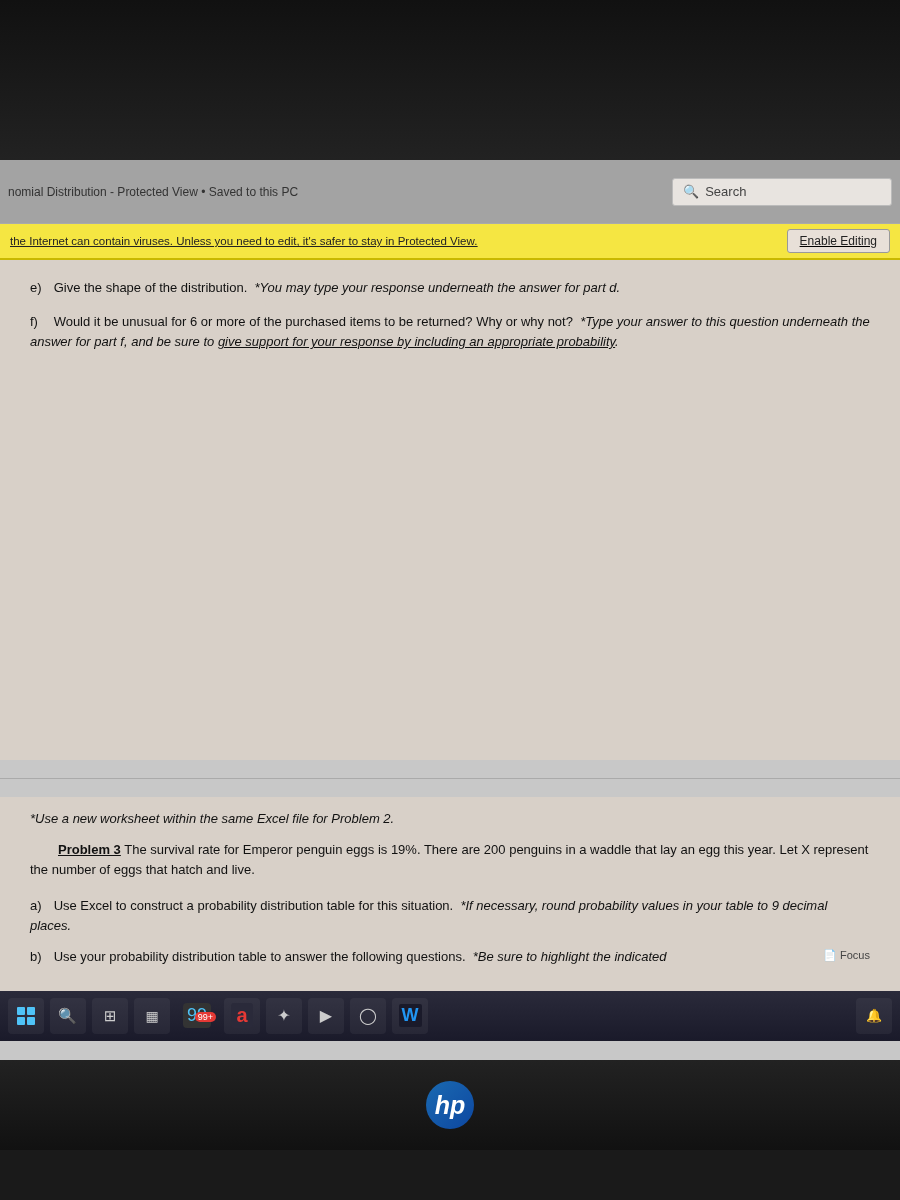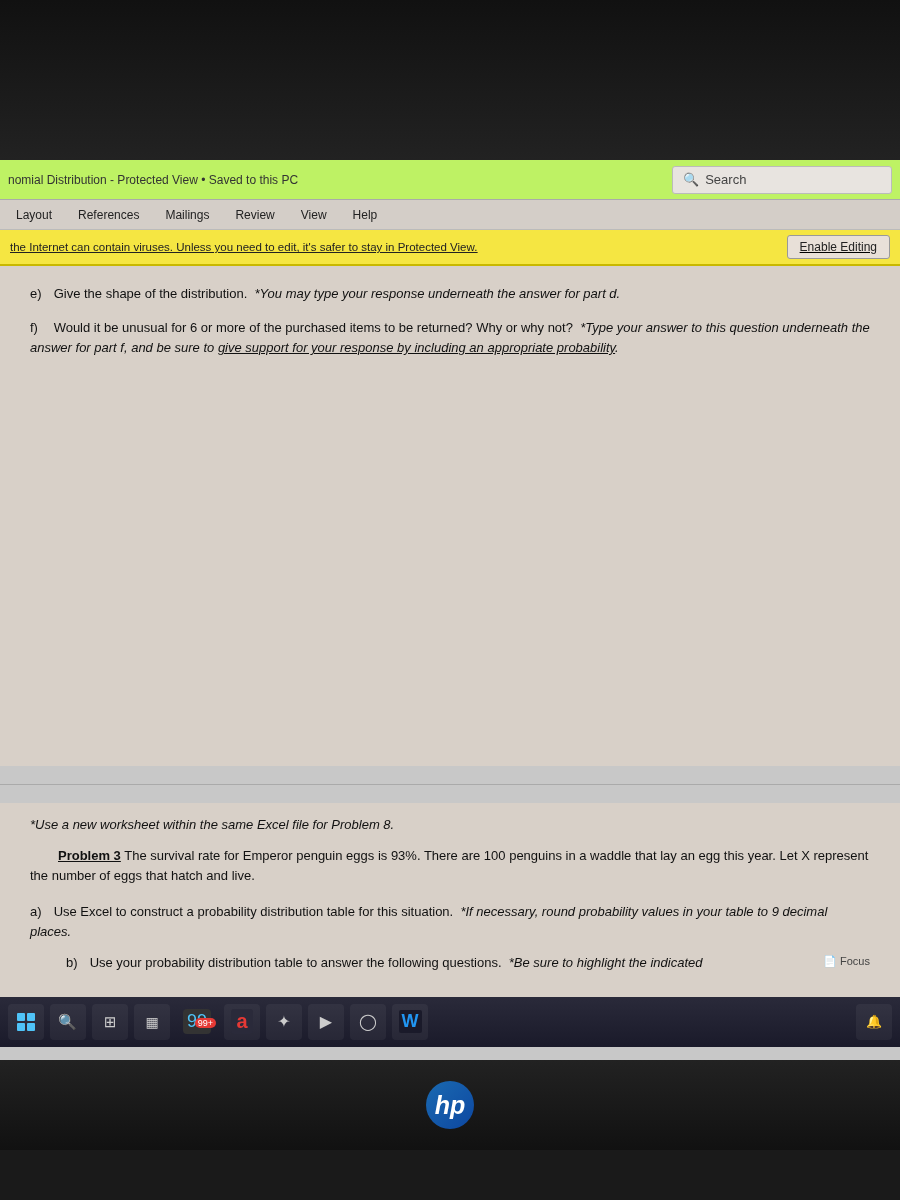--- a/index.html
+++ b/index.html
@@ -24,22 +24,22 @@
     .screen-area {
       width: 900px;
       height: 900px;
       background: #c8c8c8;
       position: relative;
     }
 
     
     .title-bar {
       width: 100%;
-      height: 40px;
-      background: #bef264;
+      height: 64px;
+      background: #a3a3a3;
       display: flex;
       align-items: center;
       border-bottom: 1px solid #aaa;
       padding: 0 8px;
     }
 
     .title-text {
       font-size: 12px;
       color: #333;
       flex: 1;
@@ -288,28 +288,20 @@
 <div class="screen-area">
 
   <div class="title-bar">
     <span class="title-text">nomial Distribution - Protected View • Saved to this PC</span>
     <div class="search-box">
       <span class="search-icon">🔍</span>
       <span class="search-input-text">Search</span>
     </div>
   </div>
 
-  <div class="menu-bar">
-    <span class="menu-item">Layout</span>
-    <span class="menu-item">References</span>
-    <span class="menu-item">Mailings</span>
-    <span class="menu-item">Review</span>
-    <span class="menu-item">View</span>
-    <span class="menu-item">Help</span>
-  </div>
 
   <div class="protected-bar">
     <span class="protected-text">the Internet can contain viruses. Unless you need to edit, it's safer to stay in Protected View.</span>
     <button class="enable-editing-btn">Enable Editing</button>
   </div>
 
   <div class="doc-content">
 
     <div class="doc-section">
       <p class="doc-text">
@@ -328,35 +320,35 @@
         an appropriate probability</span>.</span>
       </p>
     </div>
 
   </div>
 
   <div class="doc-divider"></div>
 
   <div class="doc-bottom">
 
-    <p class="worksheet-note">*Use a new worksheet within the same Excel file for Problem 8.</p>
+    <p class="worksheet-note">*Use a new worksheet within the same Excel file for Problem 2.</p>
 
     <p class="problem-text">
       <span style="text-decoration:underline; font-weight:bold;padding-left:28px;">Problem 3</span>
-      <span> The survival rate for Emperor penguin eggs is 93%.  There are 100 penguins in a waddle that lay an egg this year.  Let X represent the number of eggs that hatch and live.</span>
+      <span> The survival rate for Emperor penguin eggs is 19%.  There are 200 penguins in a waddle that lay an egg this year.  Let X represent the number of eggs that hatch and live.</span>
     </p>
 
     <p class="problem-text" style="margin-top:16px;">
       <span class="para-label">a)</span>
       <span>Use Excel to construct a probability distribution table for this situation.</span>
       &nbsp;<span style="font-style:italic;">*If necessary, round probability values
       in your table to 9 decimal places.</span>
     </p>
 
-    <p class="problem-text" style="margin-top:8px;margin-left:36px;">
+    <p class="problem-text" style="margin-top:8px;">
       <span class="para-label">b)</span>
       <span>Use your probability distribution table to answer the following questions.</span>
       &nbsp;<span style="font-style:italic;">*Be sure to highlight the indicated</span>
       <span class="focus-btn" style="float:right; font-size:11px; color:#444; margin-top:0;">
         📄 <span>Focus</span>
       </span>
     </p>
 
   </div>
 

